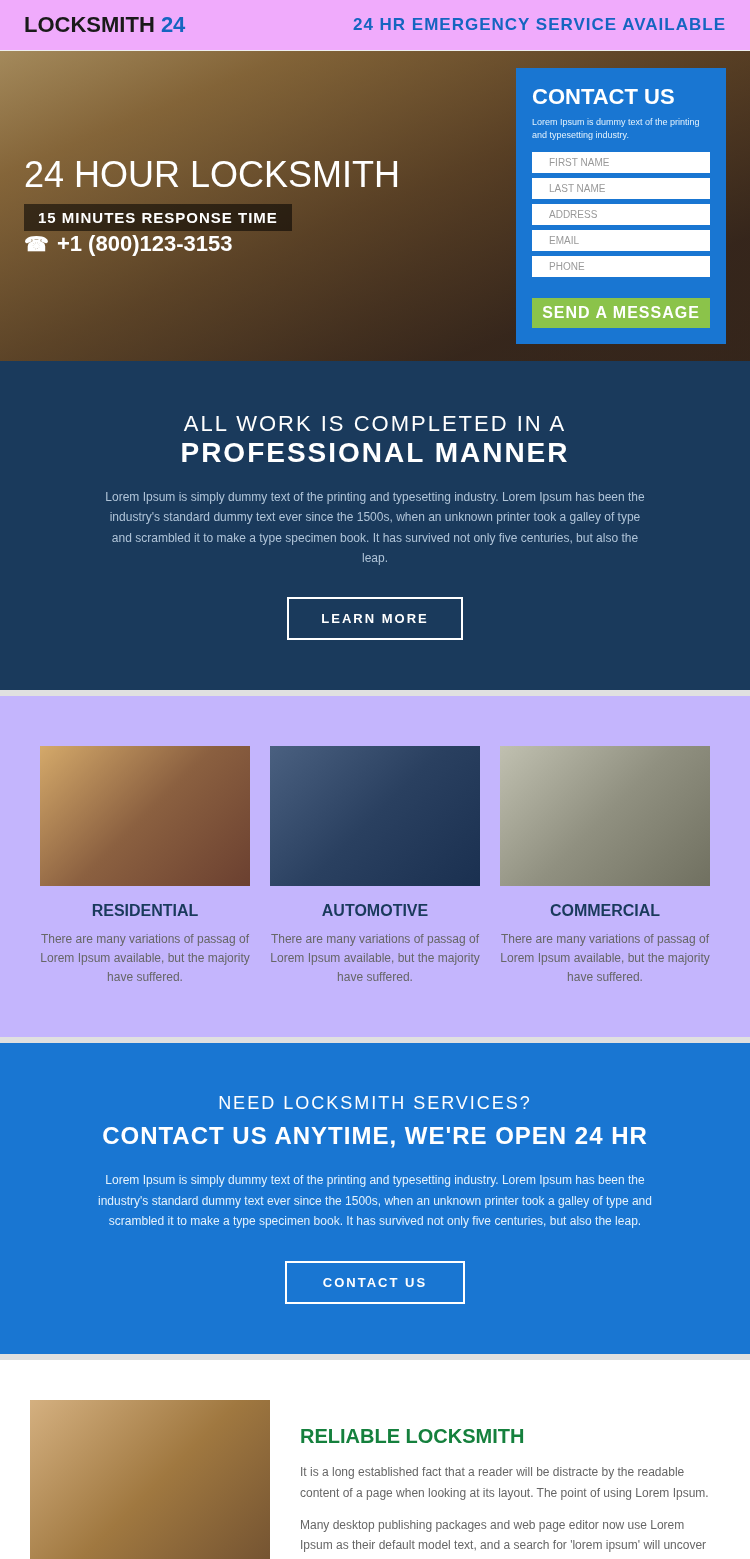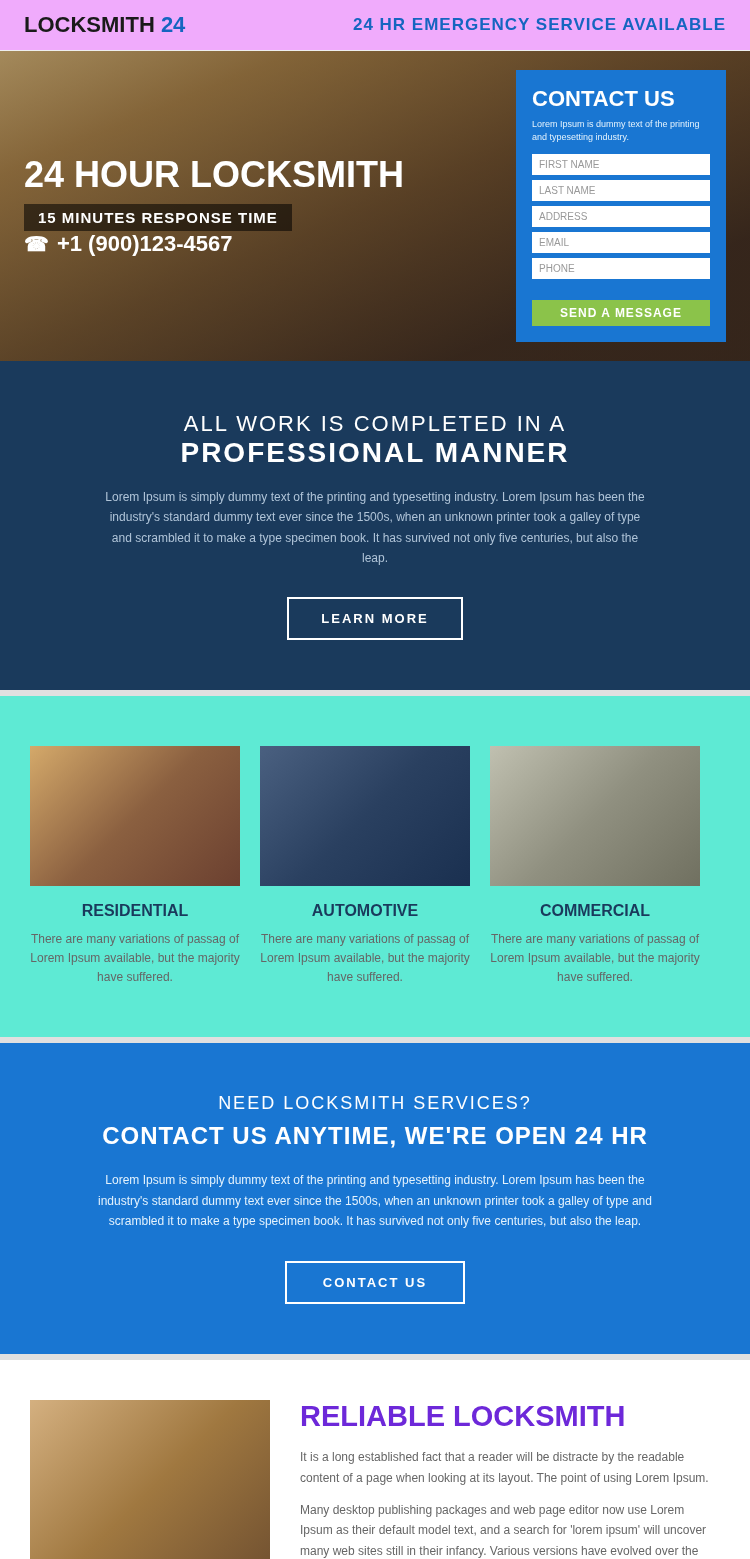--- a/index.html
+++ b/index.html
@@ -38,21 +38,21 @@
       opacity: 0.7;
     }
     .hero-text {
       position: relative;
       z-index: 2;
       color: #fff;
       flex: 1;
     }
     .hero-title {
       font-size: 36px;
-      font-weight: 700;
+      font-weight: 400;
       text-transform: uppercase;
       line-height: 1.1;
       margin-bottom: 10px;
     }
     .hero-response {
       background: rgba(0,0,0,0.55);
       display: inline-block;
       padding: 5px 14px;
       font-size: 15px;
       font-weight: bold;
@@ -86,35 +86,35 @@
       margin-bottom: 6px;
     }
     .contact-card-sub {
       color: #e3f2fd;
       font-size: 9px;
       margin-bottom: 10px;
       line-height: 1.4;
     }
     .contact-card input {
       width: 100%;
-      padding: 5px 7px;
+      padding: 5px 17px;
       margin-bottom: 5px;
       border: none;
       font-size: 10px;
       background: #fff;
       color: #555;
     }
     .contact-card input::placeholder { color: #999; font-size: 10px; }
     .send-btn {
       width: 100%;
       padding: 6px;
       background: #8bc34a;
       color: #fff;
       border: none;
-      font-size: 12px;
+      font-size: 16px;
       font-weight: bold;
       text-transform: uppercase;
       letter-spacing: 1px;
       cursor: pointer;
       margin-top: 16px;
     }
 
     
     .professional-section {
       background: #1a3a5c;
@@ -148,24 +148,25 @@
       text-transform: uppercase;
       font-size: 13px;
       font-weight: bold;
       letter-spacing: 2px;
       cursor: pointer;
       background: transparent;
     }
 
     
     .services-section {
-      background: #5eead4;
+      background: #c4b5fd;
       padding: 50px 30px;
       display: flex;
       gap: 20px;
+      justify-content: center;
     }
     .service-card {
       flex: 1;
       text-align: center;
       max-width: 210px;
     }
     .service-img {
       width: 100%;
       height: 140px;
       background: #c9a96e;
@@ -249,25 +250,26 @@
     .info-img {
       width: 240px;
       height: 180px;
       flex-shrink: 0;
       background: linear-gradient(135deg, #c9a96e, #8b6040);
     }
     .info-img.locksmith-img {
       background: linear-gradient(135deg, #d4b080, #a07840, #705030);
     }
     .info-text h3 {
-      font-size: 29px;
-      font-weight: 900;
-      color: #6d28d9;
+      font-size: 20px;
+      font-weight: 900;
+      color: #15803d;
       text-transform: uppercase;
       margin-bottom: 14px;
+      margin-top: 25px;
     }
     .info-text p {
       font-size: 12px;
       color: #666;
       line-height: 1.7;
       margin-bottom: 12px;
     }
 
     
     .section-divider {
@@ -284,21 +286,21 @@
   </div>
   <div class="emergency">24 HR EMERGENCY SERVICE AVAILABLE</div>
 </header>
 
 <section class="hero">
   <div class="hero-text">
     <div class="hero-title">24 HOUR LOCKSMITH</div>
     <div class="hero-response">15 MINUTES RESPONSE TIME</div>
     <div class="hero-phone">
       <span class="phone-icon">☎</span>
-      <span>+1 (900)123-4567</span>
+      <span>+1 (800)123-3153</span>
     </div>
   </div>
 
   <div class="contact-card">
     <div class="contact-card-title">CONTACT US</div>
     <div class="contact-card-sub">Lorem Ipsum is dummy text of the printing and typesetting industry.</div>
     <input type="text" placeholder="FIRST NAME" style="">
     <input type="text" placeholder="LAST NAME" style="">
     <input type="text" placeholder="ADDRESS" style="">
     <input type="email" placeholder="EMAIL" style="">

